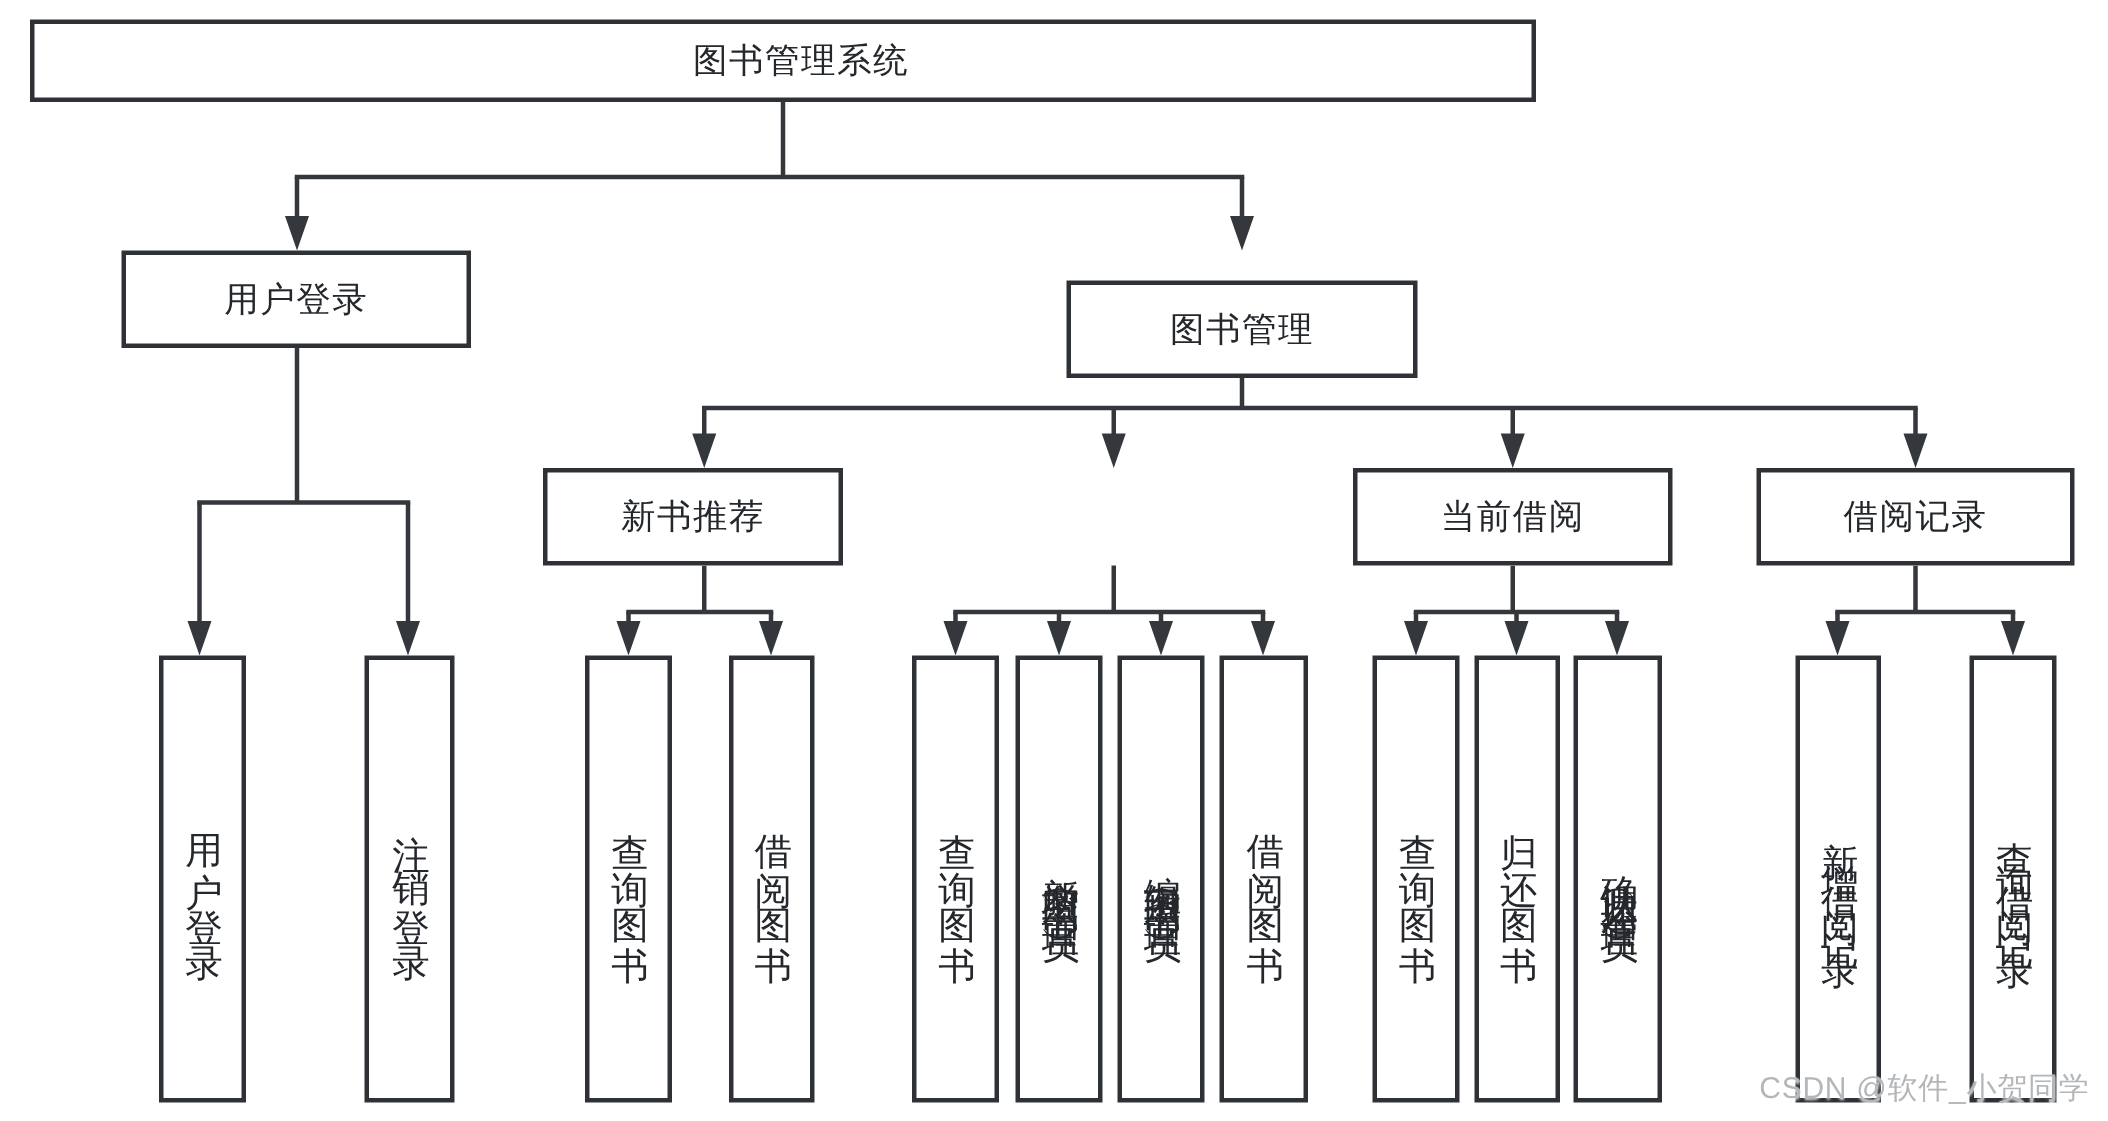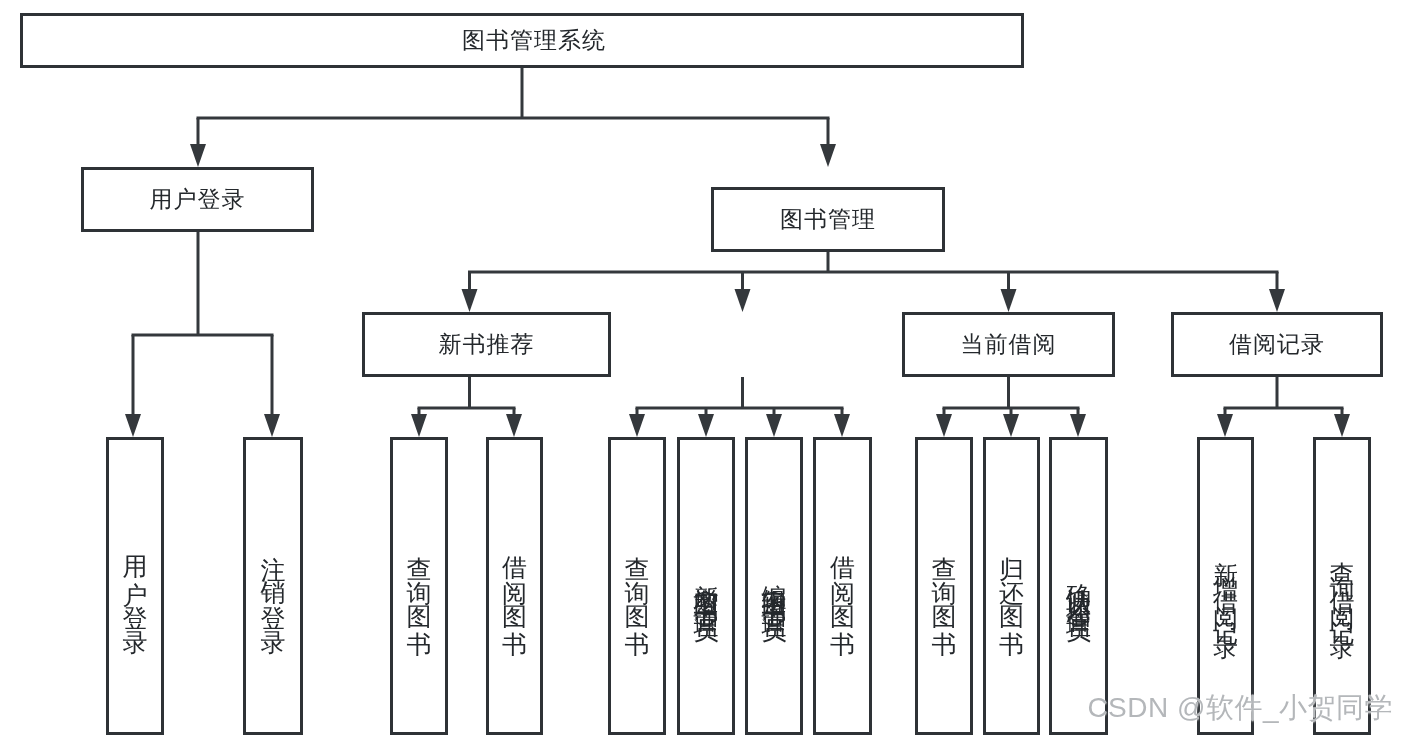--- a/index.html
+++ b/index.html
@@ -34,22 +34,22 @@
     text-orientation:mixed;
     font-size:25px;
     white-space:nowrap;
     line-height:1;
   }
   .ls4{letter-spacing:25px;}
   .ls6{letter-spacing:15px;}
   .ls9{letter-spacing:5px;}
   .watermark{
     position:absolute;
-    right:12px;bottom:20px;
-    font-size:28px;
+    right:12px;bottom:8px;
+    font-size:20px;
     letter-spacing:0.5px;
     color:var(--watermark);
     text-shadow:0 1px 2px rgba(255,255,255,0.95), 0 0 1px rgba(255,255,255,0.9);
     z-index:5;
     white-space:nowrap;
   }
 </style>
 </head>
 <body>
 
@@ -101,21 +101,21 @@
     <span class="h-label">图书管理系统</span>
   </div>
 
   <div class="box" style="left:81px;top:167px;width:233px;height:65px;">
     <span class="h-label">用户登录</span>
   </div>
   <div class="box" style="left:711px;top:167px;width:234px;height:65px;margin-top:20px;">
     <span class="h-label">图书管理</span>
   </div>
 
-  <div class="box" style="left:362px;top:312px;width:249px;height:65px;">
+  <div class="box" style="left:362px;top:312px;width:200px;height:65px;">
     <span class="h-label">新书推荐</span>
   </div>
   <div class="box" style="left:1171px;top:312px;width:212px;height:65px;">
     <span class="h-label">借阅记录</span>
   </div>
   <div class="box" style="left:902px;top:312px;width:213px;height:65px;">
     <span class="h-label">当前借阅</span>
   </div>
 
   <div class="box leaf" style="left:106px;top:437px;width:58px;height:298px;">

